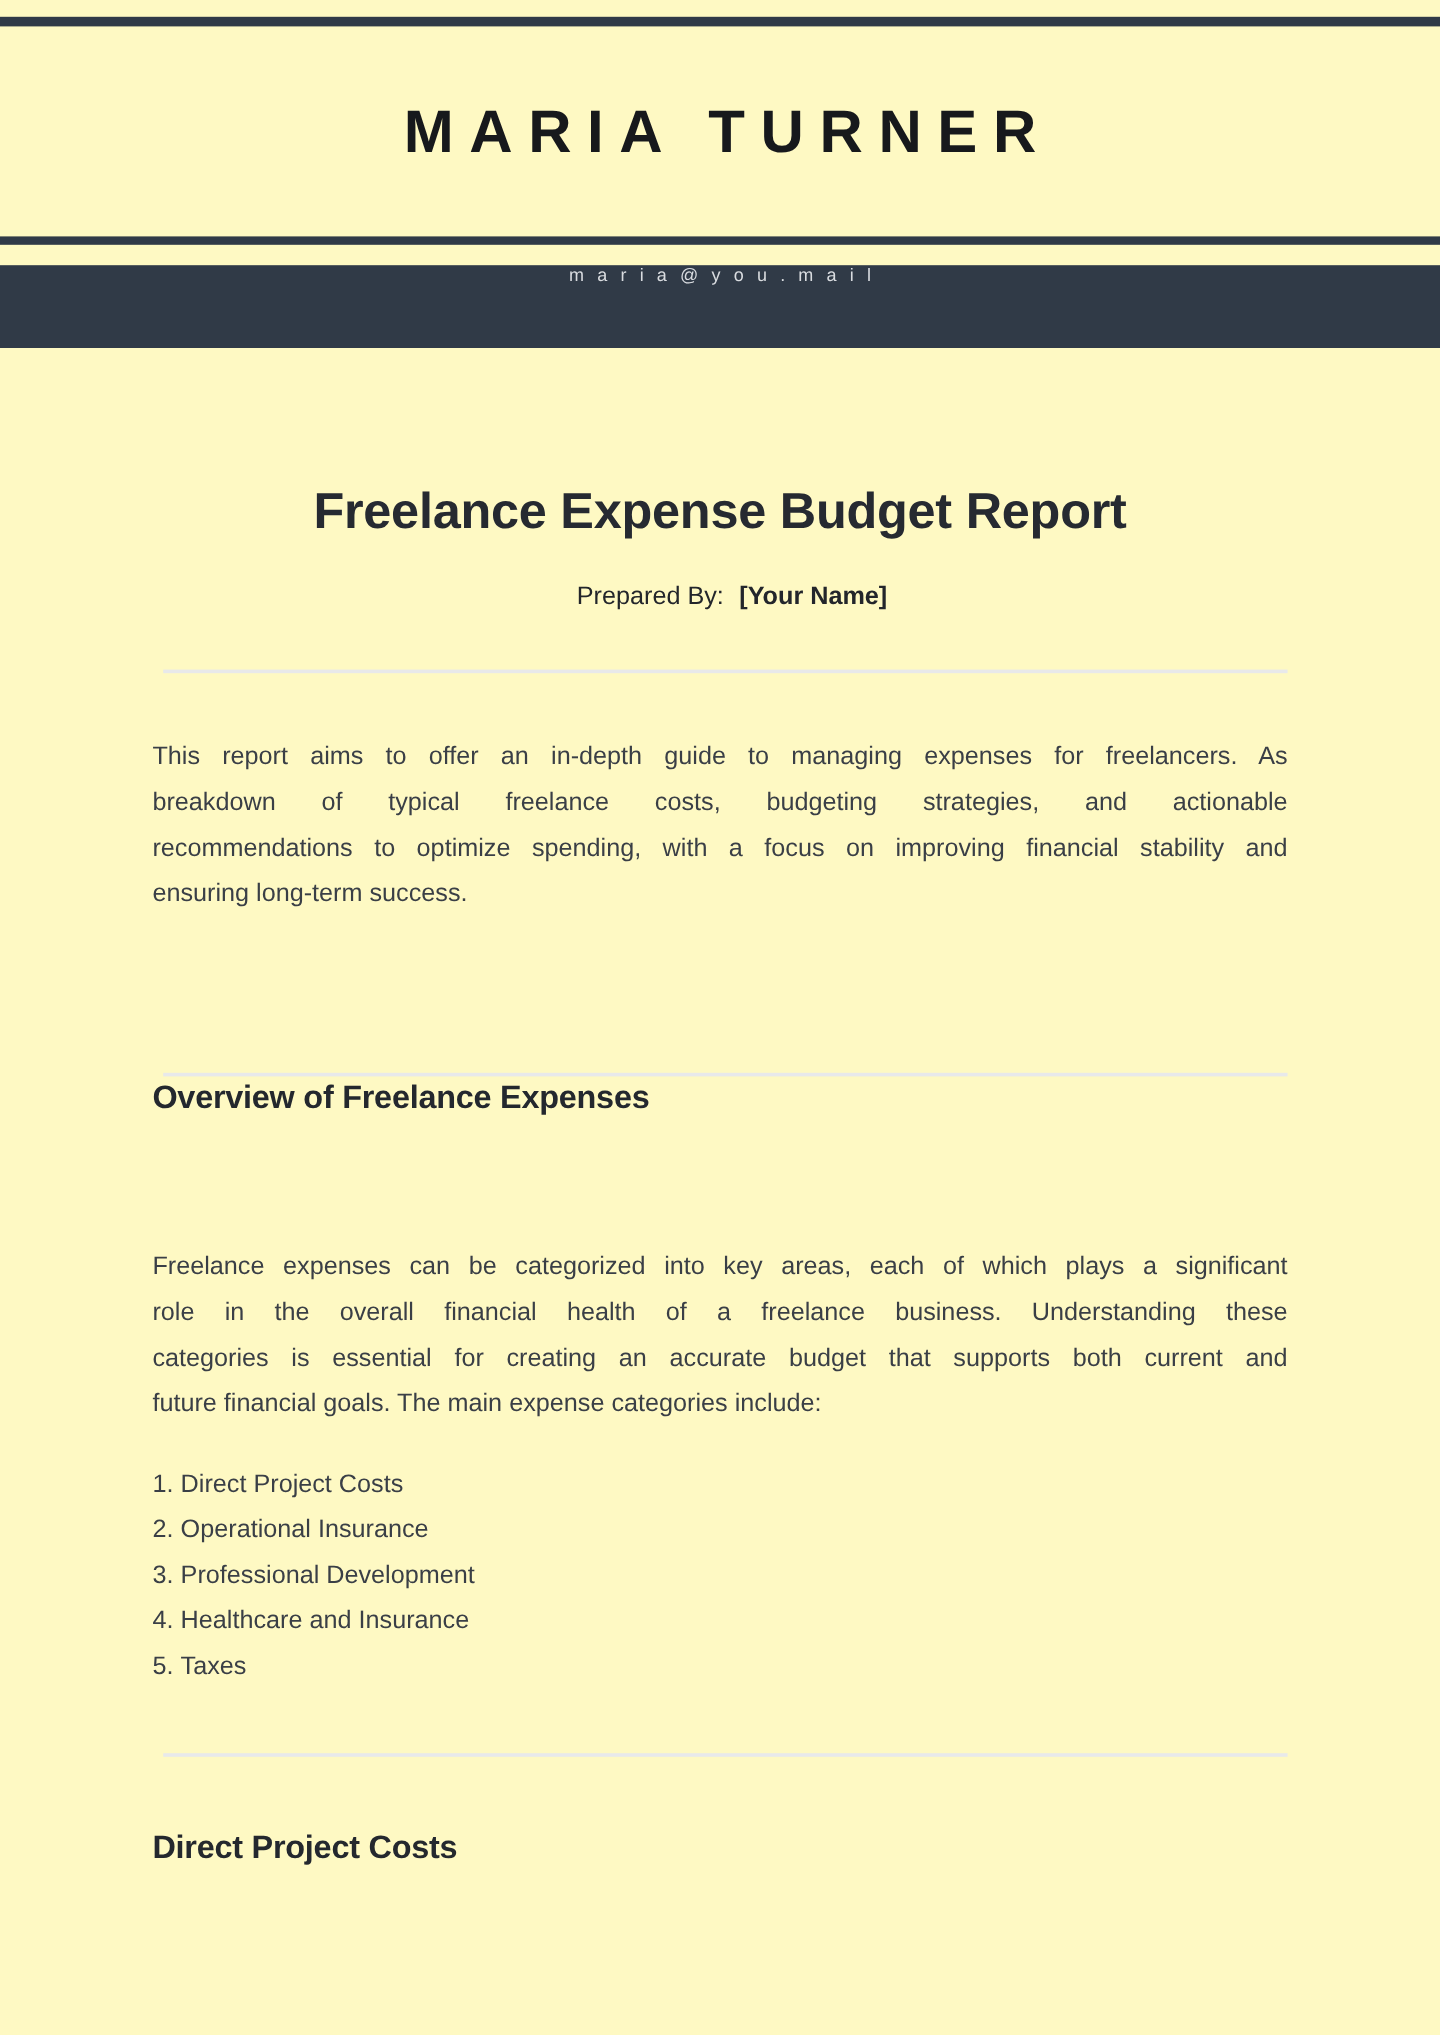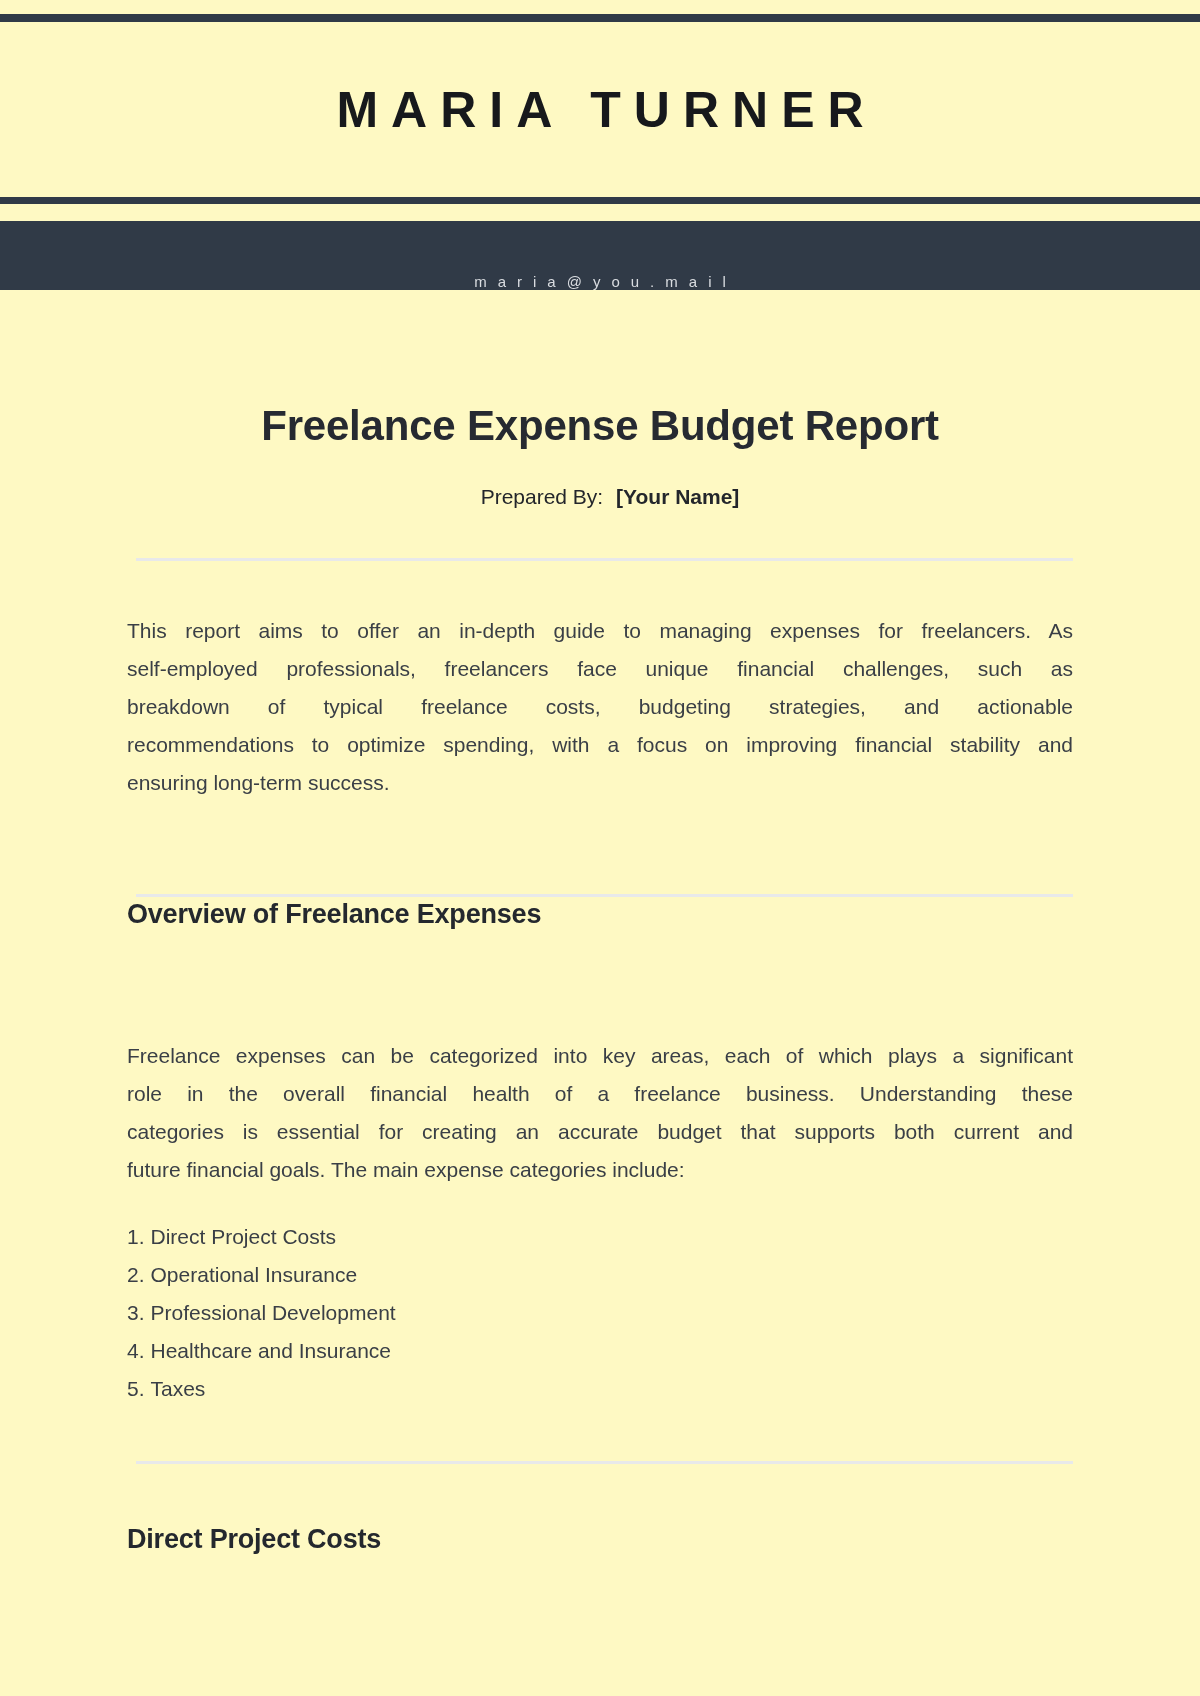--- a/index.html
+++ b/index.html
@@ -19,21 +19,21 @@
   .rule{position:absolute;left:0;width:1200px;background:var(--accent);}
   .rule-top{top:14px;height:8px;}
   .rule-mid{top:197px;height:7px;}
   .name{
     position:absolute;top:80px;left:0;width:1200px;text-align:center;
     font-size:50px;line-height:60px;font-weight:700;letter-spacing:13px;
     padding-left:13px;color:var(--name);
   }
   .email-bar{
     position:absolute;top:221px;left:0;width:1200px;height:69px;
-    background:var(--accent);display:flex;align-items:flex-end;justify-content:center;
+    background:var(--accent);display:flex;align-items:flex-start;justify-content:center;
   }
   .email{
     font-size:15px;letter-spacing:11px;padding-left:11px;color:var(--email);
     font-weight:400;
   }
   .doc-title{
     position:absolute;top:401px;left:0;width:1200px;margin:0;text-align:center;
     font-size:42px;line-height:50px;font-weight:700;letter-spacing:-0.2px;color:var(--title);
   }
   .prepared{
@@ -80,21 +80,20 @@
 
   <div class="prepared">
     <span>Prepared By:</span>
     <strong>[Your Name]</strong>
   </div>
 
   <div class="divider d1"></div>
 
   <div class="para p1">
       <div class="jline">This report aims to offer an in-depth guide to managing expenses for freelancers. As</div>
-      <div class="jline">self-employed professionals, freelancers face unique financial challenges, such as</div>
       <div class="jline">breakdown of typical freelance costs, budgeting strategies, and actionable</div>
       <div class="jline">recommendations to optimize spending, with a focus on improving financial stability and</div>
       <div class="jline last">ensuring long-term success.</div>
     </div>
 
   <div class="divider d2"></div>
 
   <h2 class="h2 h2-overview">Overview of Freelance Expenses</h2>
 
   <div class="para p2">

